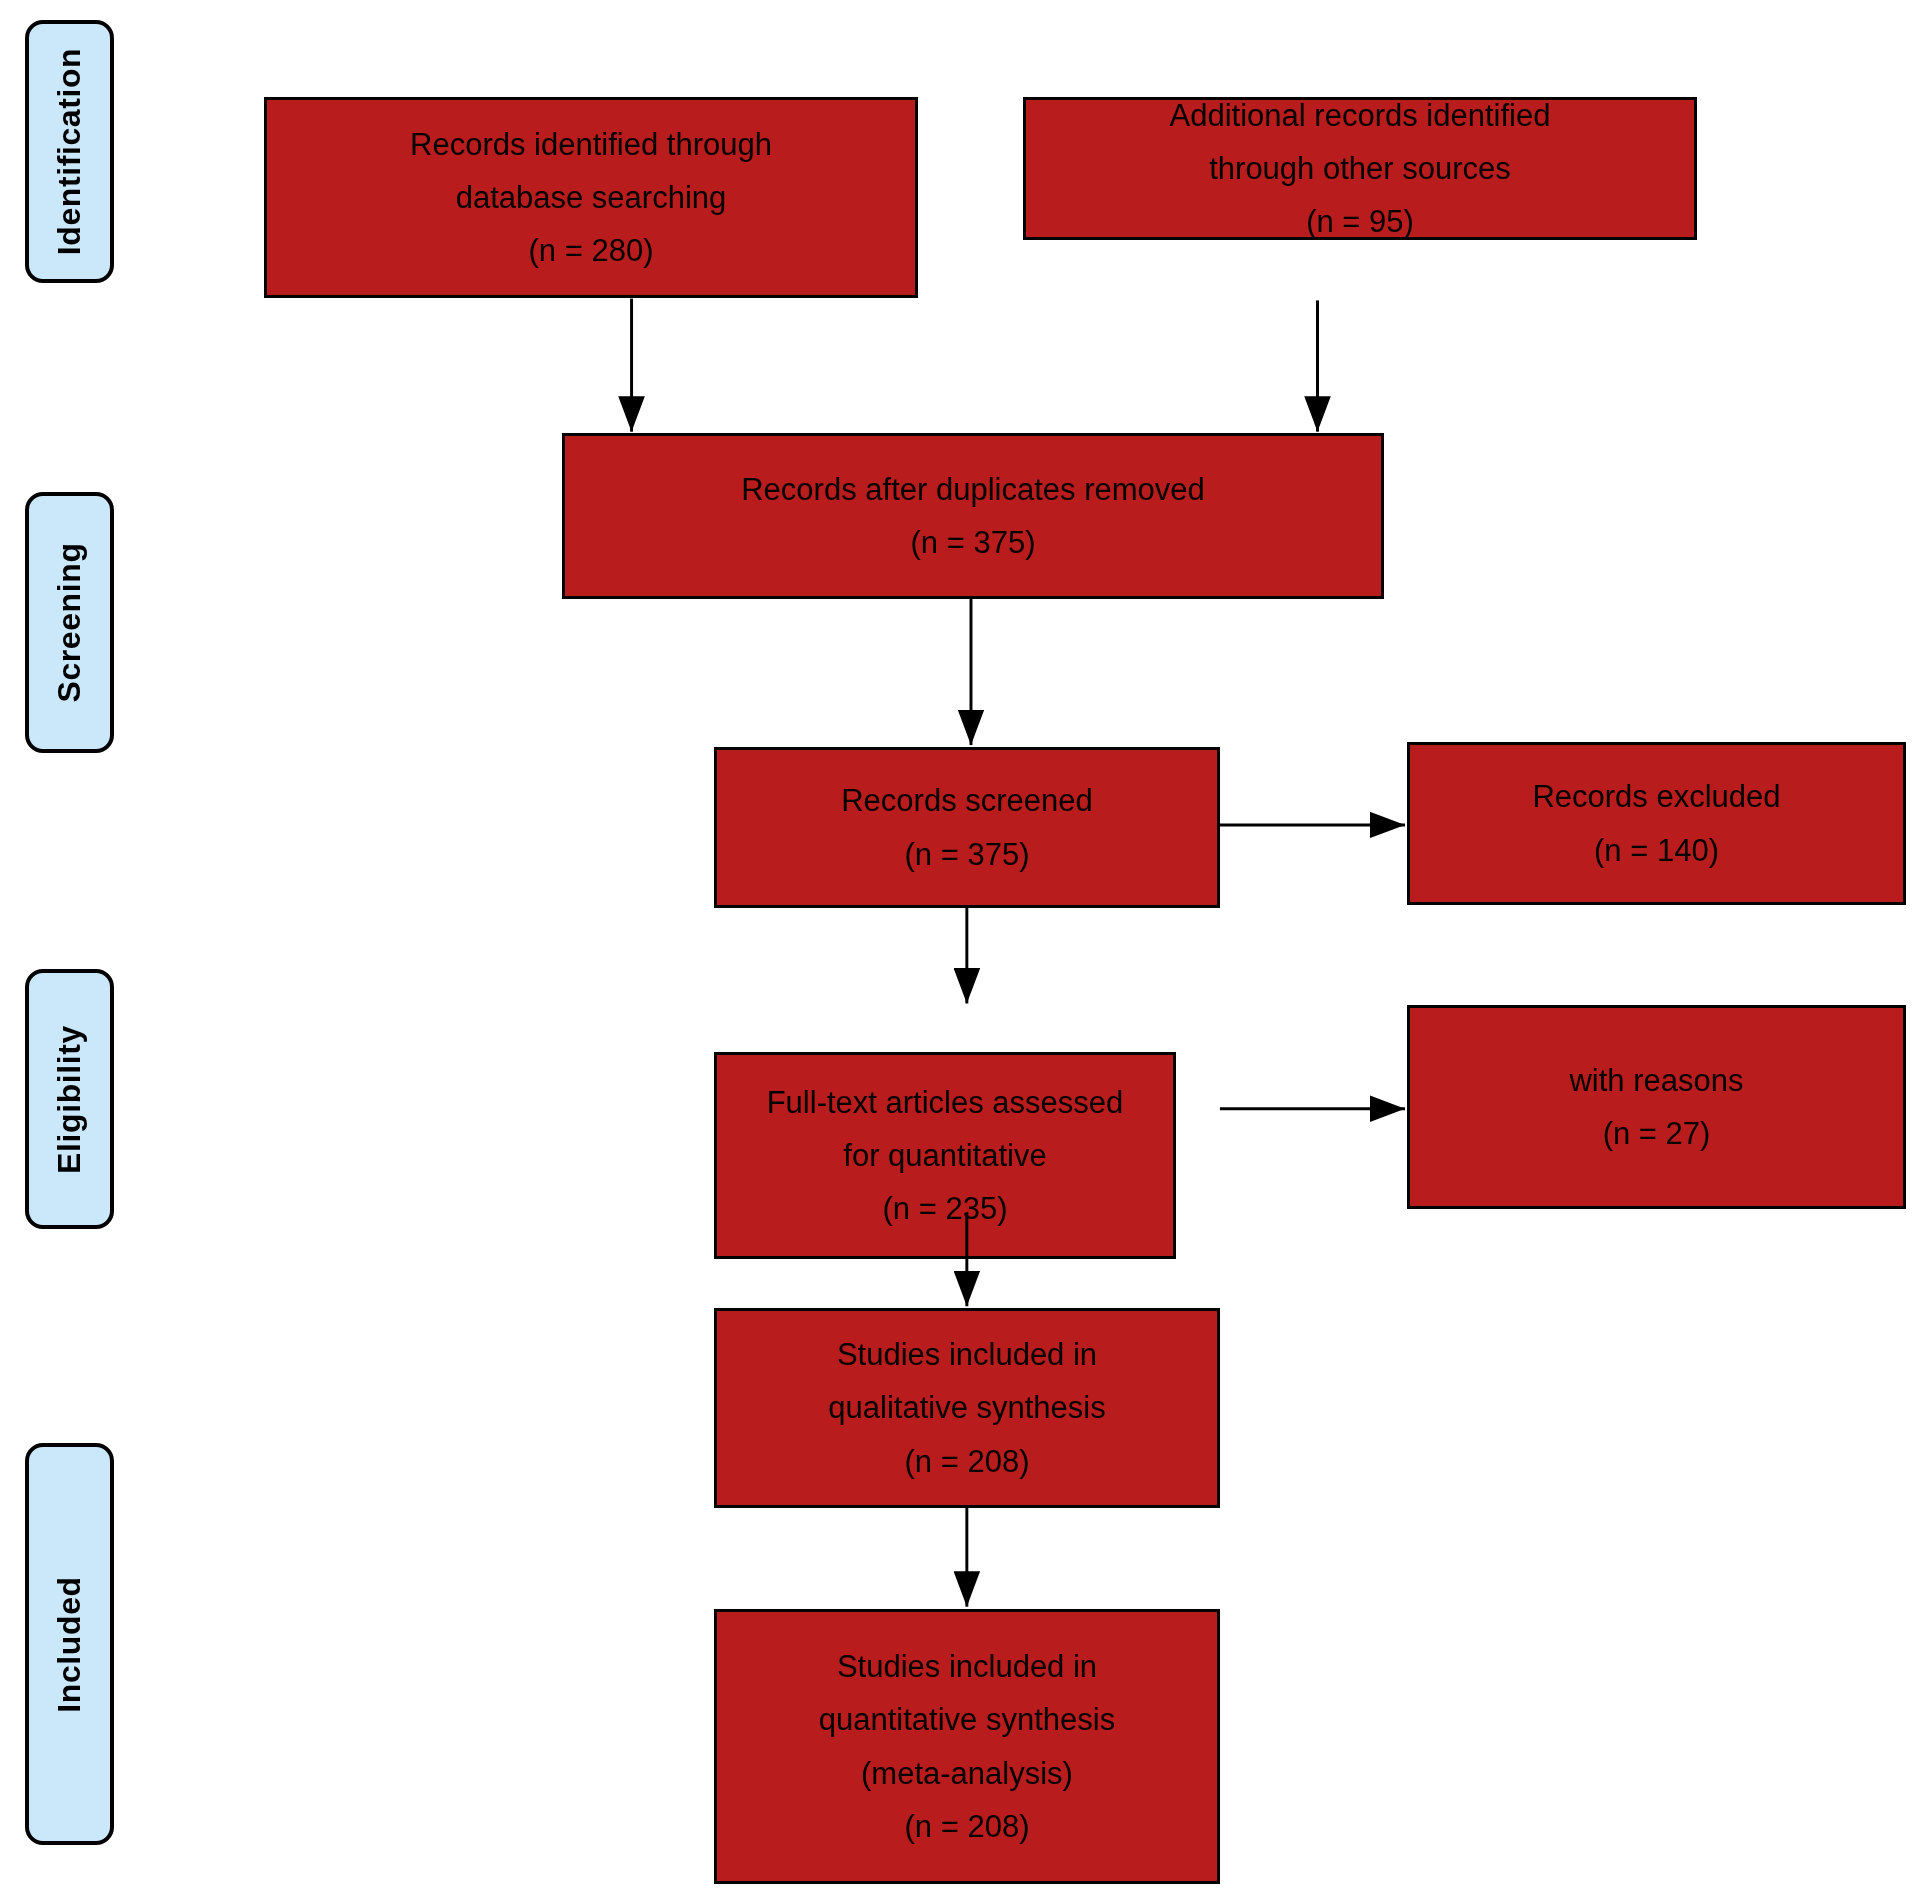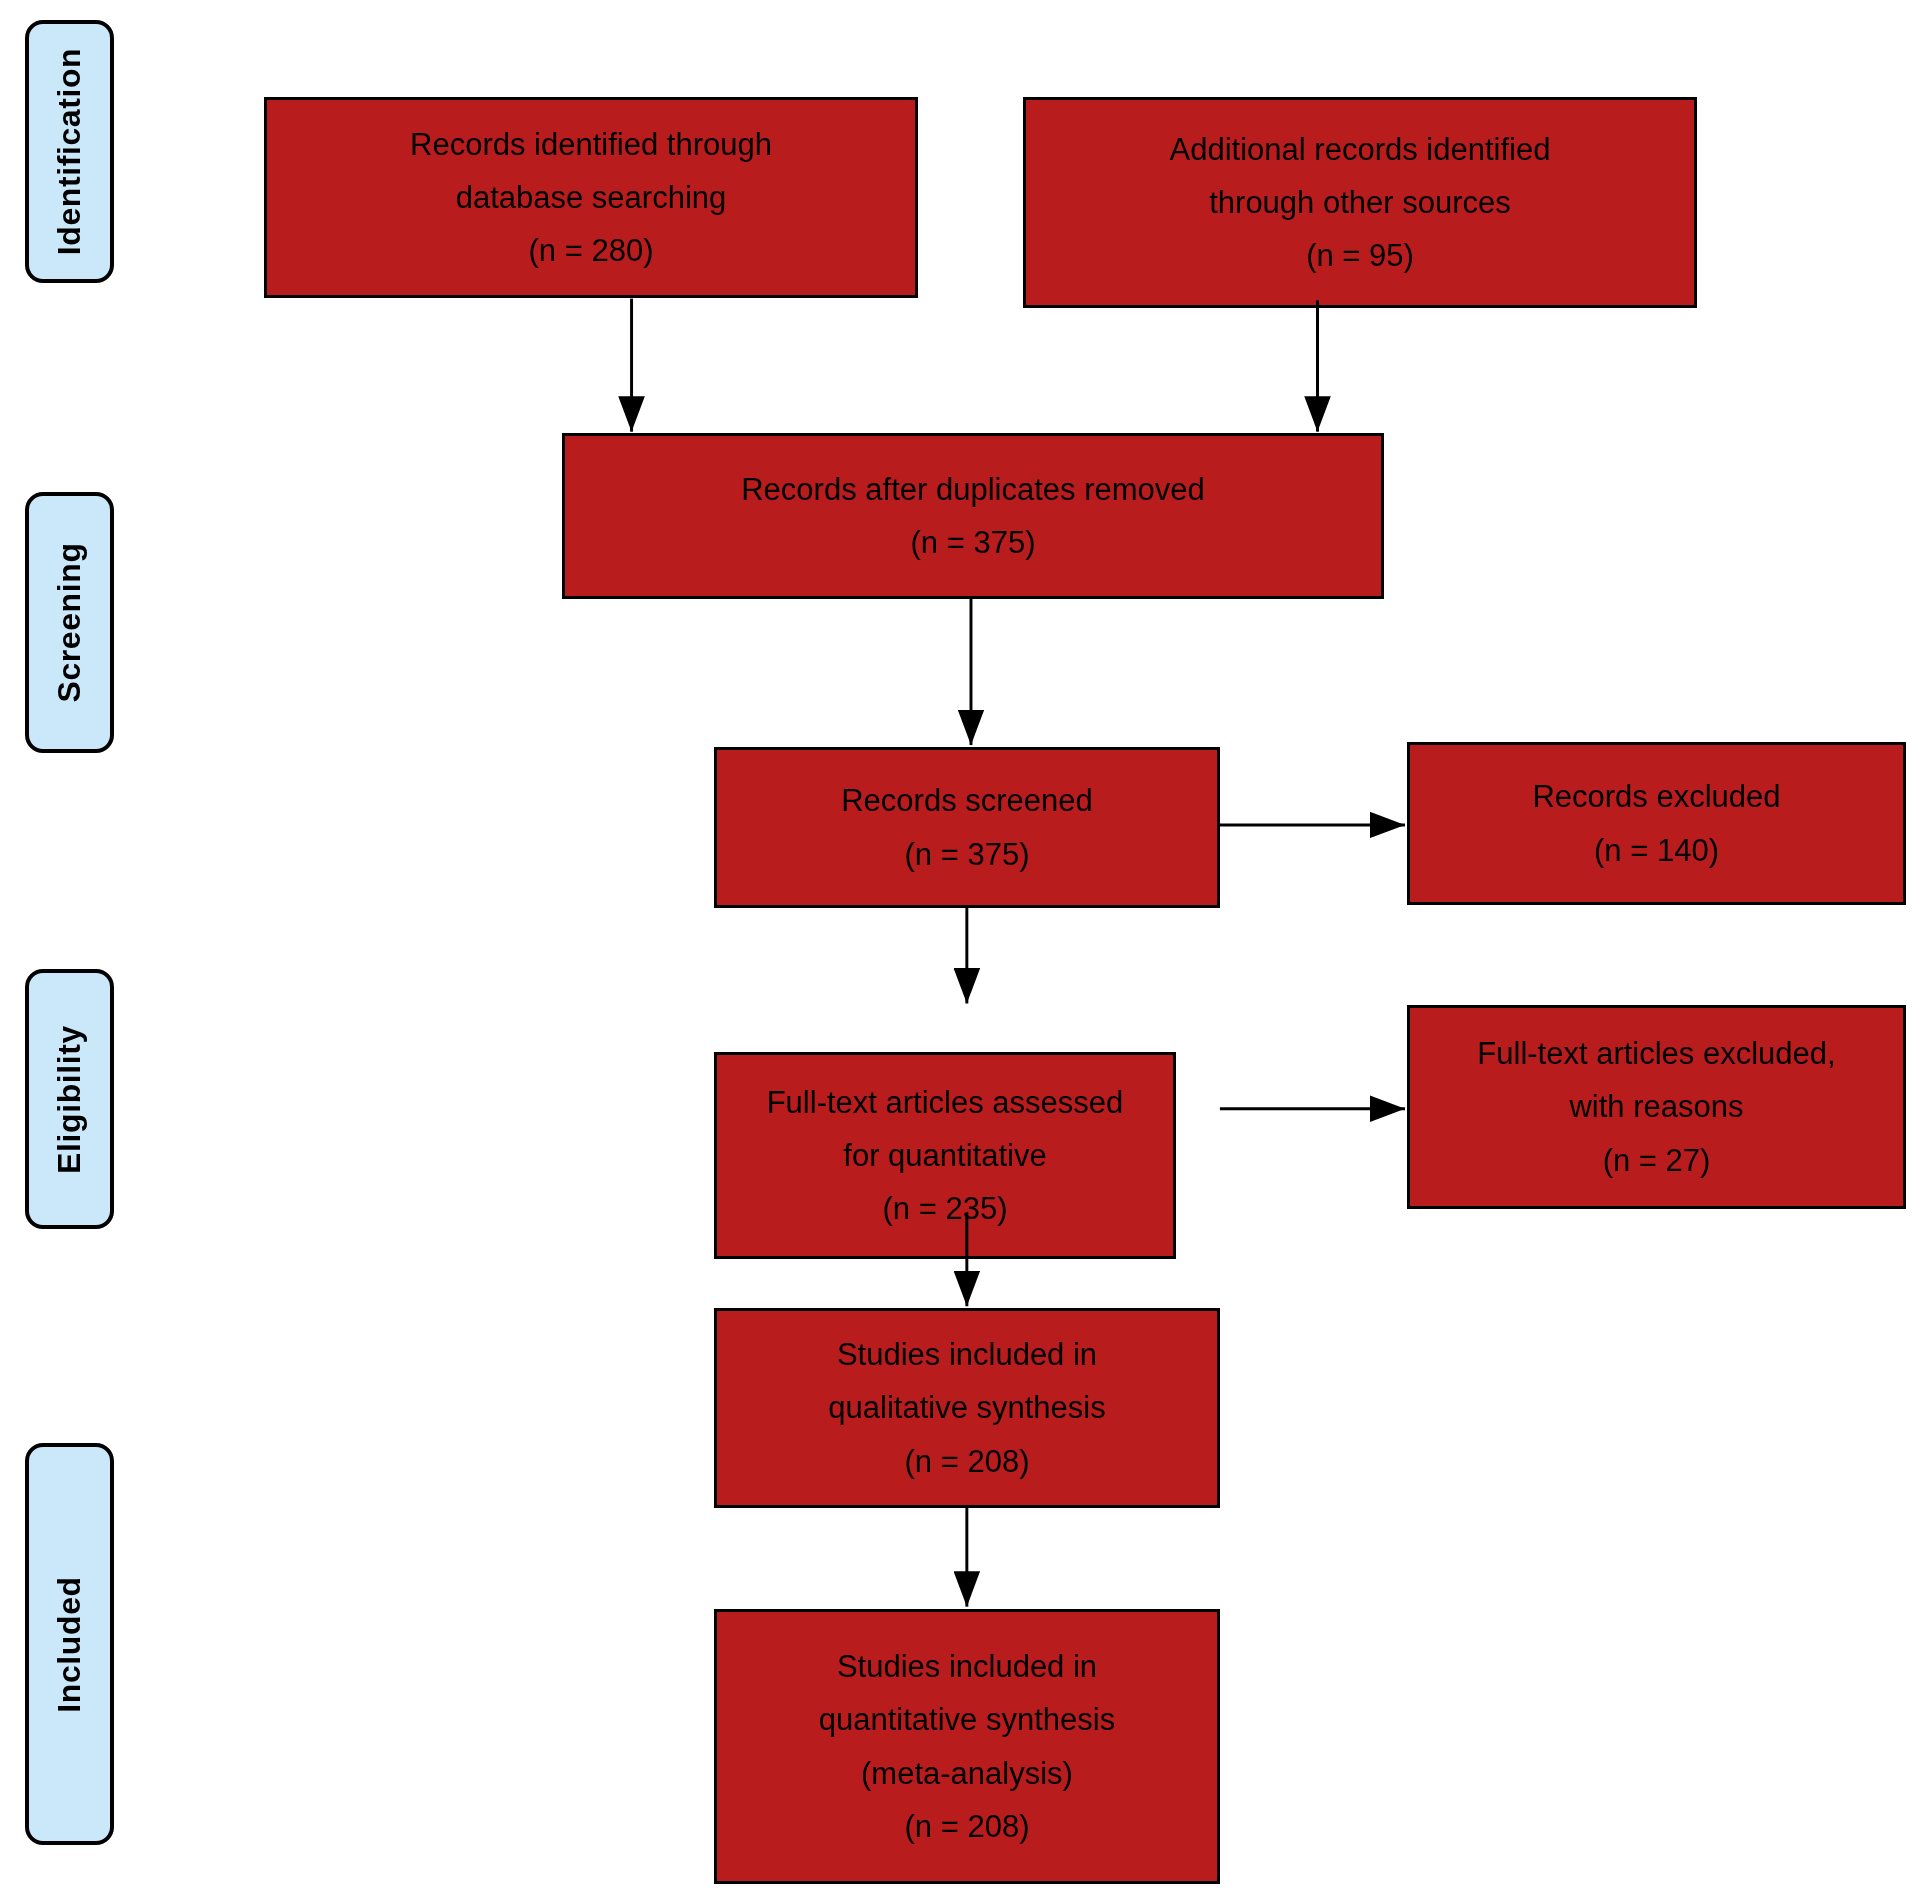--- a/index.html
+++ b/index.html
@@ -85,21 +85,21 @@
   </div>
 
   <div class="node" style="left:264px; top:97px; width:654px; height:201px;">
     <div class="node-text">
       <div>Records identified through</div>
       <div>database searching</div>
       <div>(n = 280)</div>
     </div>
   </div>
 
-  <div class="node" style="left:1023px; top:97px; width:674px; height:211px;">
+  <div class="node" style="left:1023px; top:97px; width:674px; height:143px;">
     <div class="node-text">
       <div>Additional records identified</div>
       <div>through other sources</div>
       <div>(n = 95)</div>
     </div>
   </div>
 
   <div class="node" style="left:562px; top:433px; width:822px; height:166px;">
     <div class="node-text">
       <div>Records after duplicates removed</div>
@@ -124,21 +124,20 @@
   <div class="node" style="left:714px; top:1026px; width:462px; height:207px;margin-top:26px;">
     <div class="node-text">
       <div>Full-text articles assessed</div>
       <div>for quantitative</div>
       <div>(n = 235)</div>
     </div>
   </div>
 
   <div class="node" style="left:1407px; top:1005px; width:499px; height:204px;">
     <div class="node-text">
-      <div>Full-text articles excluded,</div>
       <div>with reasons</div>
       <div>(n = 27)</div>
     </div>
   </div>
 
   <div class="node" style="left:714px; top:1308px; width:506px; height:200px;">
     <div class="node-text">
       <div>Studies included in</div>
       <div>qualitative synthesis</div>
       <div>(n = 208)</div>

